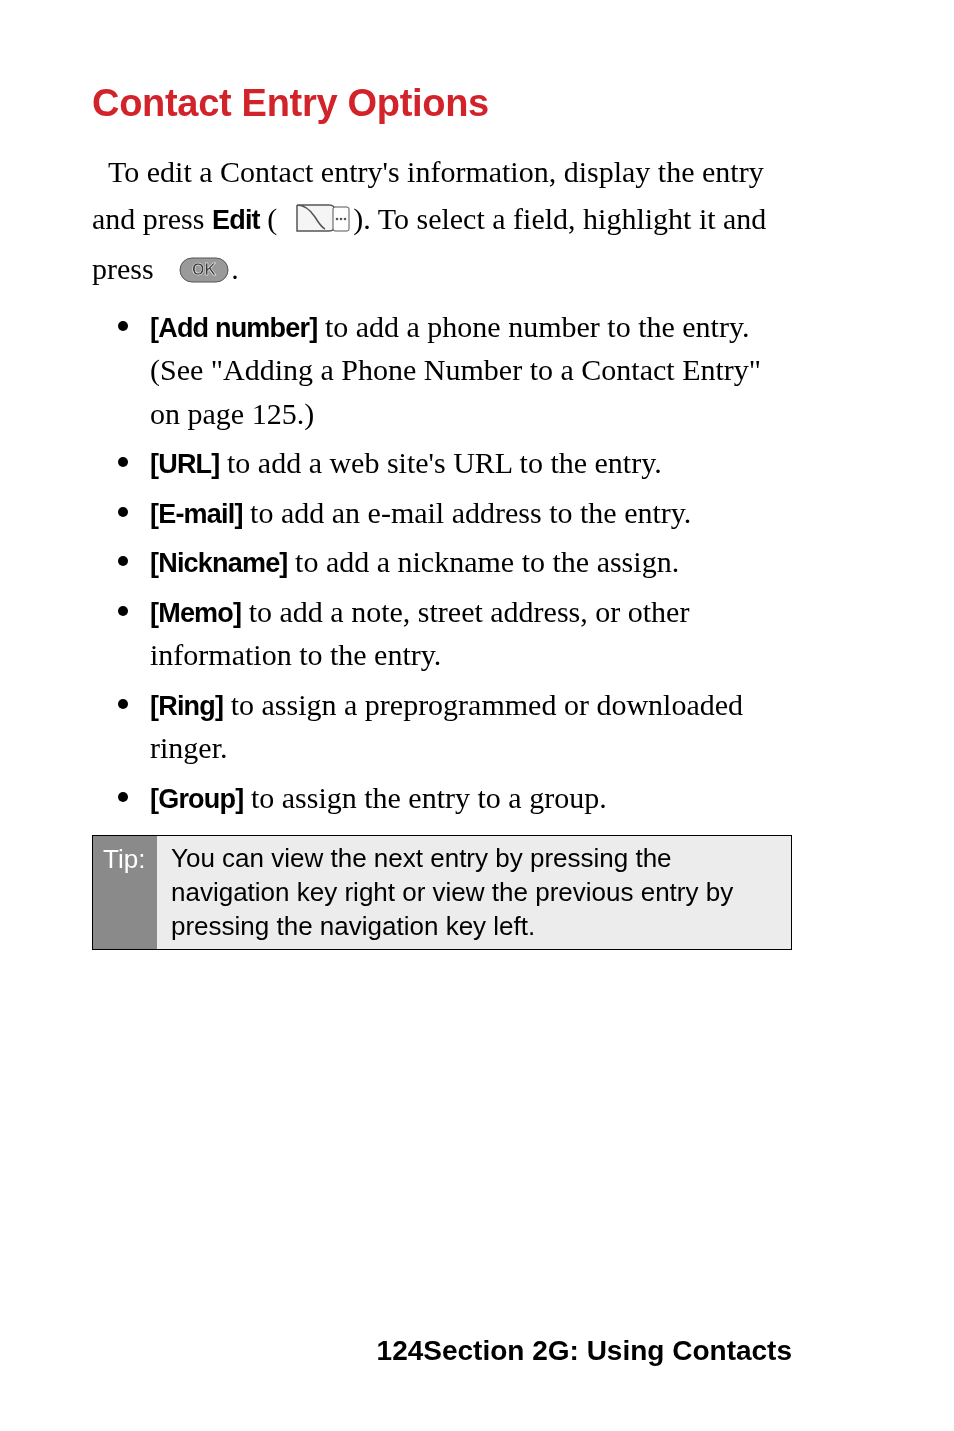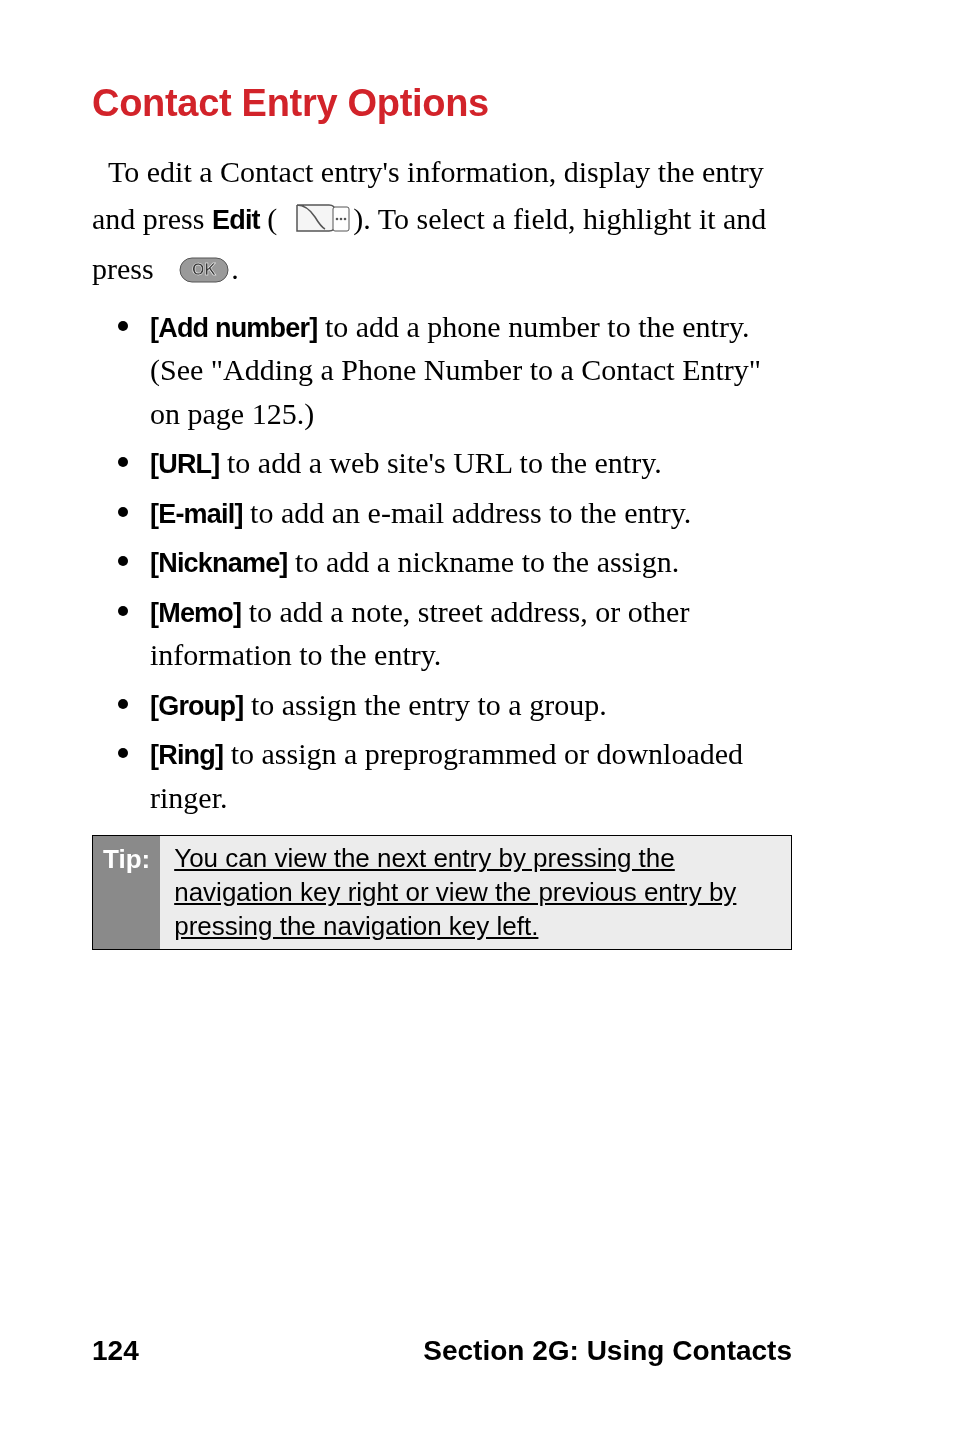--- a/index.html
+++ b/index.html
@@ -71,42 +71,41 @@
     border: 1.5px solid #000;
     margin-top: 4px;
     width: 100%;
     display: flex;
     box-sizing: border-box;
   }
   .tip-label {
     background: #8a8a8a;
     color: #fff;
     font-family: "Helvetica Neue", Helvetica, Arial, sans-serif;
-    font-weight: 700;
+    font-weight: 400;
     font-size: 26px;
     padding: 8px 10px 16px 10px;
     min-width: 64px;
     box-sizing: border-box;
   }
   .tip-body {
     background: #ececec;
     font-family: "Helvetica Neue", Helvetica, Arial, sans-serif;
     font-size: 26px;
     line-height: 1.3;
     padding: 6px 12px 6px 14px;
     flex: 1;
-    text-decoration: underline;
   }
   .footer {
     position: absolute;
     left: 92px;
     right: 92px;
     bottom: 64px;
     display: flex;
-    justify-content: space-between;
+    justify-content: flex-end;
     font-family: "Helvetica Neue", Helvetica, Arial, sans-serif;
     font-weight: 700;
     font-size: 28px;
   }
 </style>
 </head>
 <body>
 
 <div class="page">
 
@@ -135,24 +134,24 @@
     <li>
       <span class="bold-sans">[E-mail]</span><span> to add an e-mail address to the entry.</span>
     </li>
     <li>
       <span class="bold-sans">[Nickname]</span><span> to add a nickname to the assign.</span>
     </li>
     <li>
       <span class="bold-sans">[Memo]</span><span> to add a note, street address, or other information to the entry.</span>
     </li>
     <li>
-      <span class="bold-sans">[Group]</span><span> to assign the entry to a group.</span>
+      <span class="bold-sans">[Ring]</span><span> to assign a preprogrammed or downloaded ringer.</span>
     </li>
     <li>
-      <span class="bold-sans">[Ring]</span><span> to assign a preprogrammed or downloaded ringer.</span>
+      <span class="bold-sans">[Group]</span><span> to assign the entry to a group.</span>
     </li>
   </ul>
 
   <div class="tip-box">
     <div class="tip-label">Tip:</div>
     <div class="tip-body">You can view the next entry by pressing the navigation key right or view the previous entry by pressing the navigation key left.</div>
   </div>
 
   <div class="footer">
     <span>124</span>

